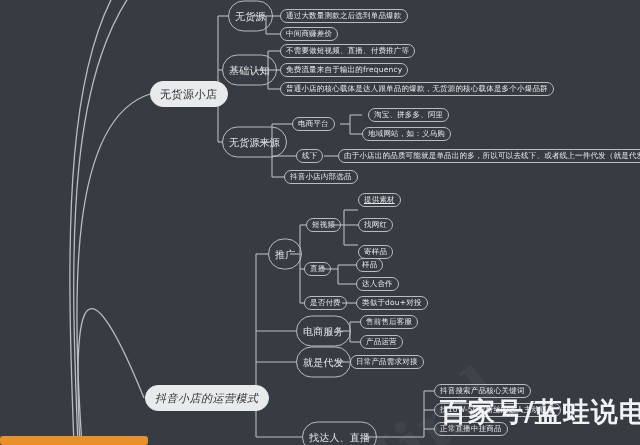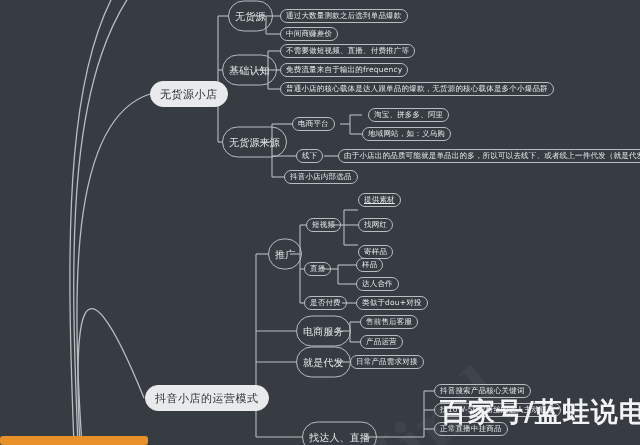--- a/index.html
+++ b/index.html
@@ -173,21 +173,21 @@
       <path d="M 424 429 L 434 429"></path>
     </g>
   </svg>
 
   <div class="orange-root" style="left:0px; top:436px; width:148px; height:9px;"></div>
 
   <div class="node root" style="left:150px; top:94px;">
       <span>无货源小店</span>
     </div>
 
-  <div class="node root" style="left:145px; top:398px;">
+  <div class="node root" style="left:145px; top:398px;font-style:italic;">
       <span>抖音小店的运营模式</span>
     </div>
 
   <div class="node pill lvl2" style="left:228px; top:16px;">
       <span>无货源</span>
     </div>
 
   <div class="node pill lvl2" style="left:222px; top:70px;">
       <span>基础认知</span>
     </div>

